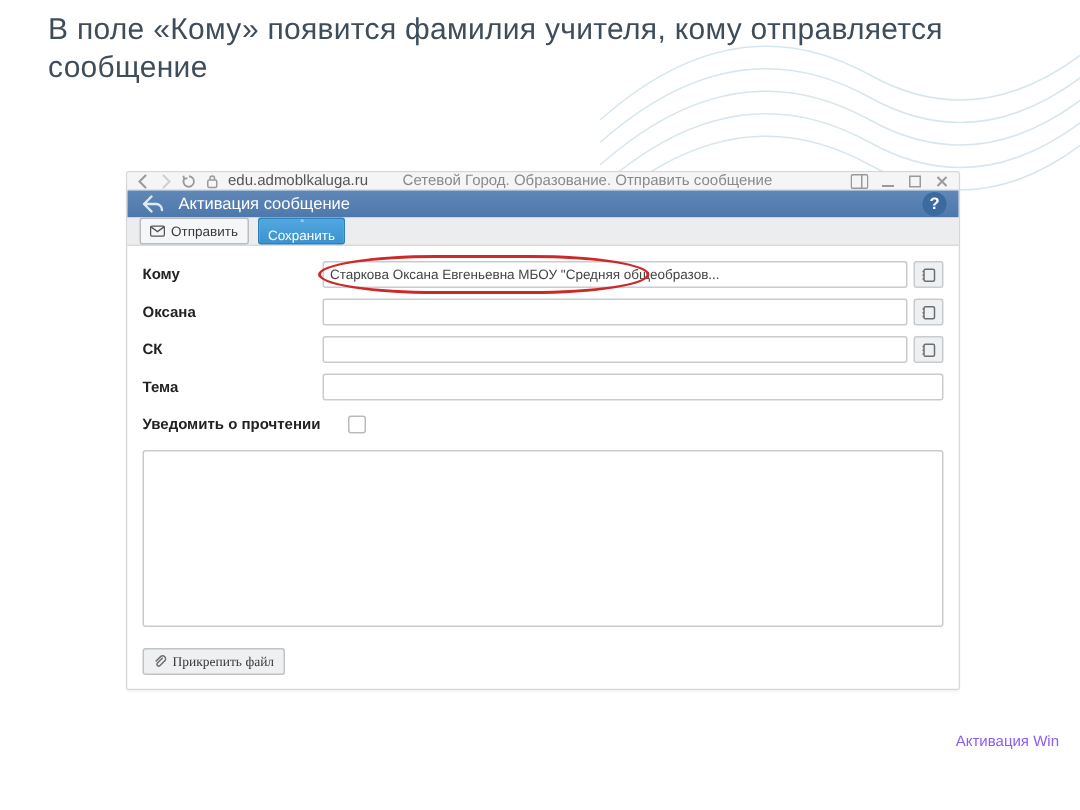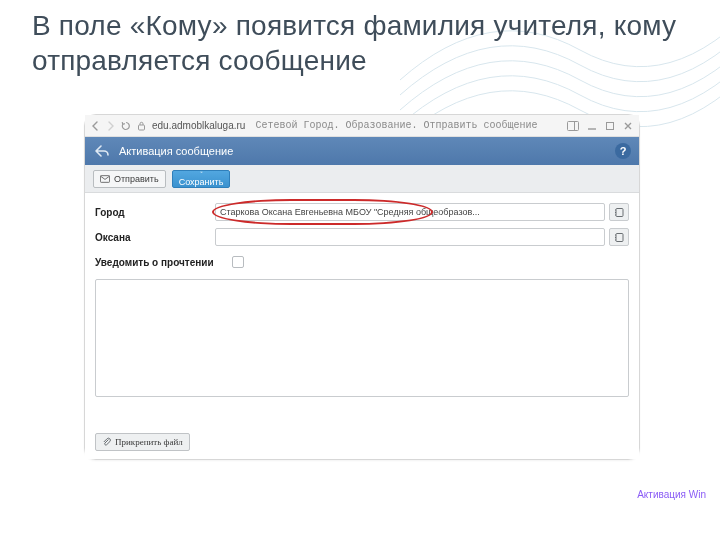--- a/index.html
+++ b/index.html
@@ -3,31 +3,31 @@
 <meta charset="utf-8">
 <style>
   * { box-sizing: border-box; margin: 0; padding: 0; }
   html, body { width: 720px; height: 540px; font-family: Arial, Helvetica, sans-serif; background: #fff; overflow: hidden; }
   body { position: relative; }
 
   
   .waves { position: absolute; top: -40px; right: -40px; width: 360px; height: 220px; pointer-events: none; opacity: .35; }
   .waves path { fill: none; stroke: #8fb8cc; stroke-width: 1; }
 
-  .slide-title { position: absolute; left: 32px; top: 8px; right: 30px; font-size: 28px; line-height: 1.25; color: #3f4d5a; font-weight: 400; letter-spacing: 0.2px; }
-
-  .browser { position: absolute; left: 84px; top: 114px; width: 556px; height: 346px; border: 1px solid #d7d7d7; border-radius: 12px; background: #fff; box-shadow: 0 1px 2px rgba(0,0,0,.05); display: flex; flex-direction: column; }
+  .slide-title { position: absolute; left: 32px; top: 8px; right: 30px; font-size: 20px; line-height: 1.25; color: #3f4d5a; font-weight: 400; letter-spacing: 0.2px; }
+
+  .browser { position: absolute; left: 84px; top: 114px; width: 556px; height: 346px; border: 1px solid #d7d7d7; border-radius: 2px; background: #fff; box-shadow: 0 1px 2px rgba(0,0,0,.05); display: flex; flex-direction: column; }
 
   
   .chrome { height: 22px; background: #f5f5f5; border-bottom: 1px solid #e0e0e0; display: flex; align-items: center; font-size: 10px; color: #6a6a6a; padding: 0 6px; gap: 6px; }
   .chrome .nav { display: flex; gap: 4px; }
   .chrome svg { display: block; }
   .chrome .lock { color: #9a9a9a; }
   .chrome .domain { color: #555; }
-  .chrome .title { color: #8a8a8a; margin-left: 4px; flex: 1; white-space: nowrap; overflow: hidden; text-overflow: ellipsis; font-family: Liberation Mono, monospace; }
+  .chrome .title { color: #8a8a8a; margin-left: 17px; flex: 1; white-space: nowrap; overflow: hidden; text-overflow: ellipsis; }
   .chrome .win { display: flex; gap: 8px; align-items: center; color: #8a8a8a; }
   .chrome .icnbtn { cursor: pointer; }
 
   
   .appbar { height: 28px; background: linear-gradient(#5f88b8, #4e78ab); color: #fff; display: flex; align-items: center; padding: 0 8px; font-size: 11px; justify-content: space-between; }
   .appbar-left { display: flex; align-items: center; gap: 8px; }
   .appbar .back { width: 18px; height: 18px; display: flex; align-items: center; justify-content: center; }
   .appbar .help { width: 16px; height: 16px; border-radius: 50%; background: #3b6aa0; display: flex; align-items: center; justify-content: center; font-weight: bold; font-size: 11px; }
 
   
@@ -150,21 +150,21 @@
           <path d="M1 1 h5 l2 2 v5 h-7 z" fill="none" stroke="#fff"></path>
           <rect x="2.2" y="5" width="4.6" height="2.5" fill="#fff" opacity=".7"></rect>
         </svg>
       <span>Сохранить</span>
     </div>
   </div>
 
   <div class="form">
 
     <div class="row">
-      <div class="lbl">Город</div>
+      <div class="lbl">Кому</div>
       <div class="field" style="position:relative;">
         <span class="komu-text">Старкова Оксана Евгеньевна МБОУ "Средняя общеобразов...</span>
         <div class="highlight"></div>
       </div>
       <div class="ab">
         <svg width="11" height="11" viewBox="0 0 11 11">
             <rect x="2" y="1.5" width="7" height="8" rx="1" fill="none" stroke="#6a6f73"></rect>
             <line x1="1" y1="3" x2="2" y2="3" stroke="#6a6f73"></line>
             <line x1="1" y1="5.5" x2="2" y2="5.5" stroke="#6a6f73"></line>
             <line x1="1" y1="8" x2="2" y2="8" stroke="#6a6f73"></line>
@@ -180,21 +180,41 @@
       <div class="ab">
         <svg width="11" height="11" viewBox="0 0 11 11">
             <rect x="2" y="1.5" width="7" height="8" rx="1" fill="none" stroke="#6a6f73"></rect>
             <line x1="1" y1="3" x2="2" y2="3" stroke="#6a6f73"></line>
             <line x1="1" y1="5.5" x2="2" y2="5.5" stroke="#6a6f73"></line>
             <line x1="1" y1="8" x2="2" y2="8" stroke="#6a6f73"></line>
           </svg>
       </div>
     </div>
 
-
+    <div class="row">
+      <div class="lbl">СК</div>
+      <div class="field">
+        <input type="text" value="" style="">
+      </div>
+      <div class="ab">
+        <svg width="11" height="11" viewBox="0 0 11 11">
+            <rect x="2" y="1.5" width="7" height="8" rx="1" fill="none" stroke="#6a6f73"></rect>
+            <line x1="1" y1="3" x2="2" y2="3" stroke="#6a6f73"></line>
+            <line x1="1" y1="5.5" x2="2" y2="5.5" stroke="#6a6f73"></line>
+            <line x1="1" y1="8" x2="2" y2="8" stroke="#6a6f73"></line>
+          </svg>
+      </div>
+    </div>
+
+    <div class="row">
+      <div class="lbl">Тема</div>
+      <div class="field">
+        <input type="text" value="" style="">
+      </div>
+    </div>
 
     <div class="row">
       <div class="lbl" style="width:auto;margin-right:18px;">Уведомить о прочтении</div>
       <div class="chk"></div>
     </div>
 
     <div class="bodyarea"></div>
   </div>
 
   <div class="attachrow">

